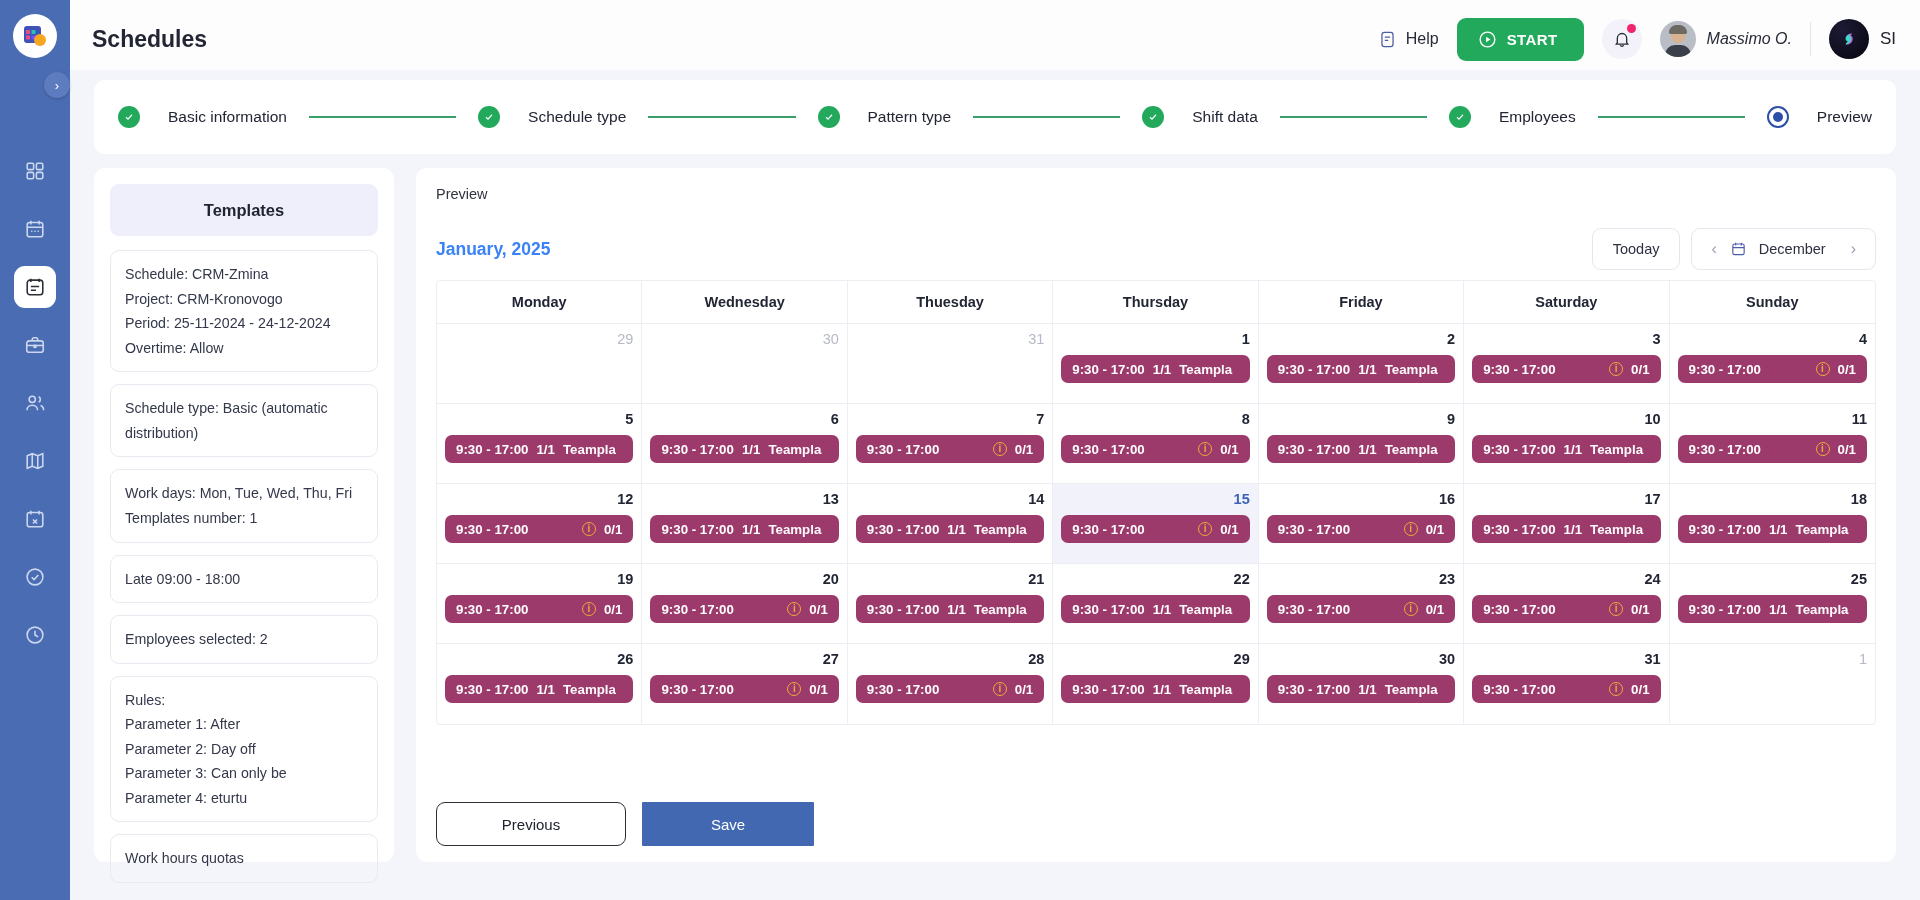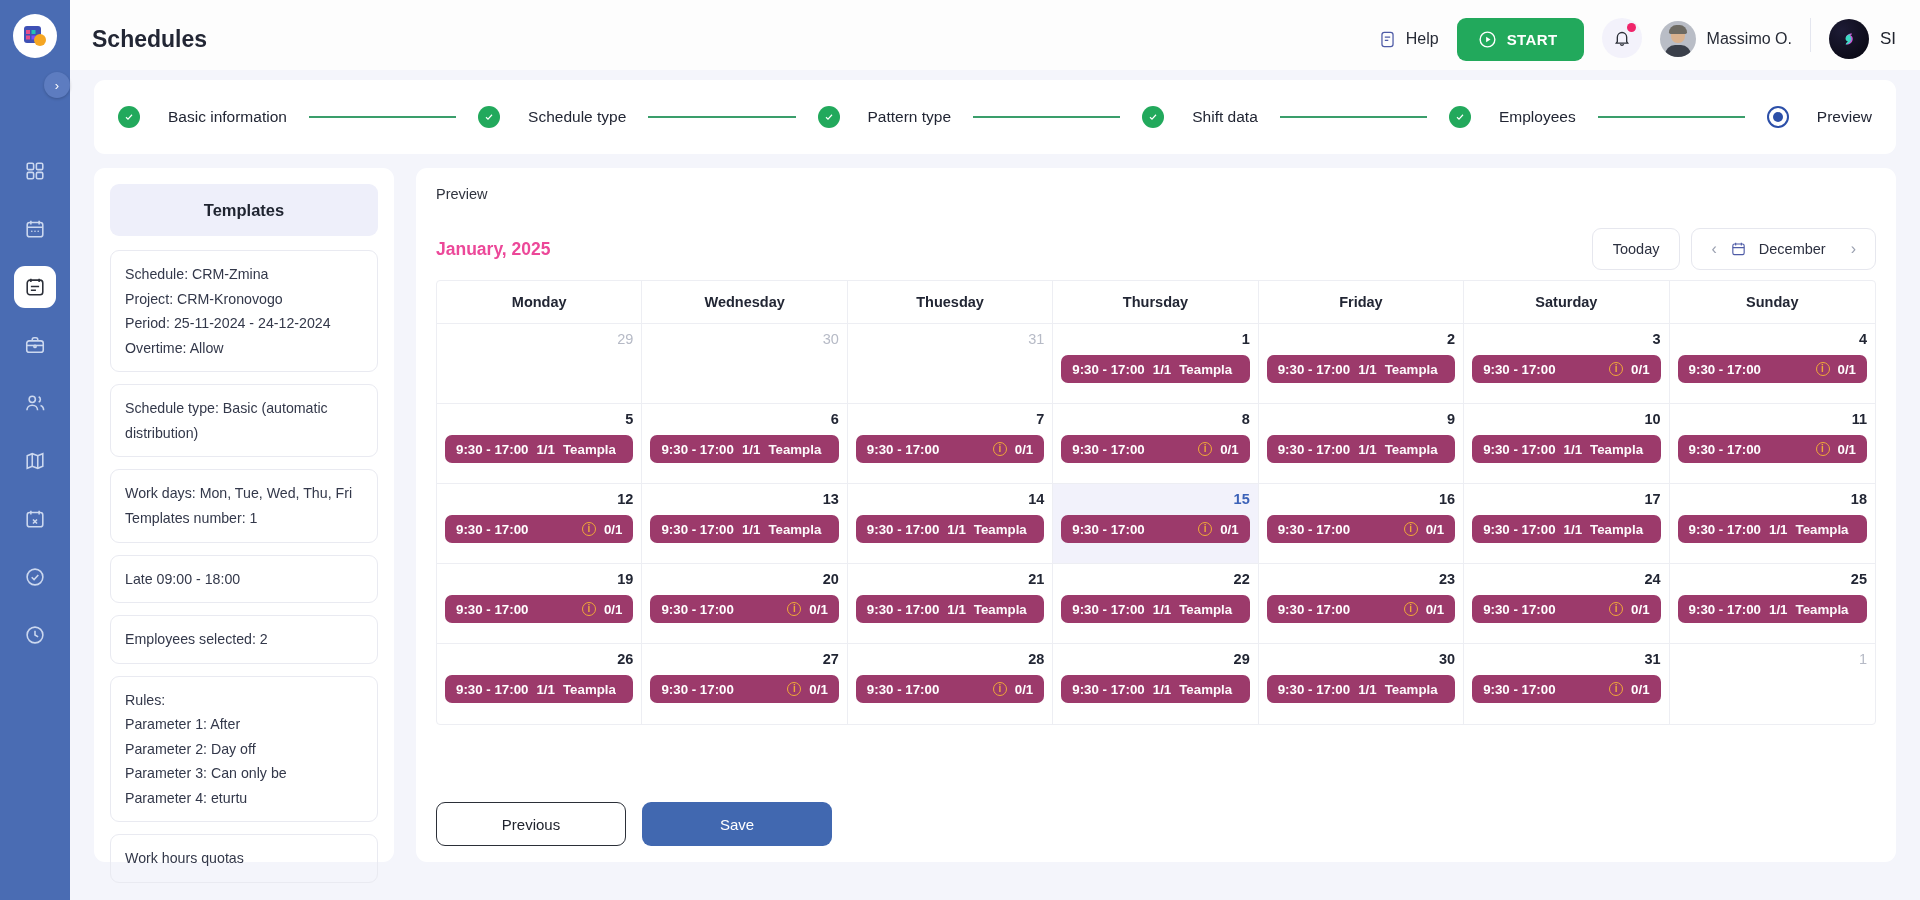--- a/index.html
+++ b/index.html
@@ -36,21 +36,21 @@
   .nav-item.active svg { stroke: #2b2f38; }
 
   
   .main { flex: 1; height: 900px; display: flex; flex-direction: column; background: #f4f5fb; }
 
   .topbar {
     height: 70px; background: #fdfdfd; display: flex; align-items: center;
     padding: 8px 24px 0 22px; flex: 0 0 70px;
   }
   .page-title { font-size: 23px; font-weight: bold; color: #222634; }
-  .topbar-right { margin-left: auto; display: flex; gap: 18px; }
+  .topbar-right { margin-left: auto; display: flex; align-items: center; gap: 18px; }
   .help { display: flex; align-items: center; gap: 9px; cursor: pointer; }
   .help svg { width: 19px; height: 21px; stroke: #4e5ba6; fill: none; stroke-width: 1.6; }
   .help span { font-size: 16px; color: #272b36; }
   .start-btn {
     display: flex; align-items: center; gap: 9px;
     background: #22a95c; color: #fff; border-radius: 9px;
     padding: 11px 26px 11px 20px; font-size: 15px; font-weight: bold;
     letter-spacing: .4px; cursor: pointer; border: none;
   }
   .start-btn svg { width: 21px; height: 21px; stroke: #fff; fill: none; stroke-width: 1.6; }
@@ -65,21 +65,21 @@
     border-radius: 50%; background: #f0246a;
   }
   .user { display: flex; align-items: center; gap: 11px; cursor: pointer; }
   .avatar {
     width: 36px; height: 36px; border-radius: 50%; overflow: hidden;
     background: #b9bdc6; position: relative;
   }
   .avatar .head { position:absolute; left:11px; top:7px; width:14px; height:15px; border-radius:50% 50% 46% 46%; background:#d9b28f; }
   .avatar .hair { position:absolute; left:9px; top:4px; width:18px; height:9px; border-radius:9px 9px 2px 2px; background:#6d6a62; }
   .avatar .body { position:absolute; left:5px; bottom:0; width:26px; height:12px; border-radius:10px 10px 0 0; background:#3a3f4a; }
-  .user-name { font-size: 16px; color: #272b36; }
+  .user-name { font-size: 16px; color: #272b36; font-style: italic; }
   .divider-v { width: 1px; height: 34px; background: #e4e6ef; }
   .brand { display: flex; align-items: center; gap: 11px; }
   .brand-circle {
     width: 40px; height: 40px; border-radius: 50%;
     background: radial-gradient(circle at 32% 28%, #1d1b35 0%, #0c0b18 75%);
     display: flex; align-items: center; justify-content: center;
   }
   .brand-name { font-size: 17px; color: #20242e; font-weight: 500; }
 
   
@@ -116,21 +116,21 @@
     padding: 11px 14px; margin-bottom: 12px;
   }
   .ov-line { font-size: 14.2px; color: #33384a; line-height: 1.73; }
 
   .preview-card {
     flex: 1; background: #fff; border-radius: 11px; padding: 18px 20px 16px 20px;
     display: flex; flex-direction: column; min-width: 0; height: 694px;
   }
   .preview-label { font-size: 14.5px; color: #30343f; }
   .cal-toolbar { display: flex; align-items: center; margin-top: 26px; }
-  .cal-month { font-size: 17.5px; font-weight: bold; color: #ec4899; }
+  .cal-month { font-size: 17.5px; font-weight: bold; color: #3b82f6; }
   .cal-controls { margin-left: auto; display: flex; align-items: center; gap: 11px; }
   .today-btn {
     border: 1px solid #e6e7ee; border-radius: 9px; background: #fff;
     height: 42px; padding: 0 20px; font-size: 14.5px; color: #2c3040;
     cursor: pointer; font-family: inherit;
   }
   .month-nav {
     border: 1px solid #e6e7ee; border-radius: 9px; height: 42px;
     display: flex; align-items: center; gap: 8px; padding: 0 14px; background: #fff;
   }
@@ -173,21 +173,21 @@
     flex: 0 0 14px; font-weight: bold;
   }
   .chip .tpl { opacity: .97; }
 
   .footer-btns { margin-top: auto; display: flex; gap: 16px; padding-top: 16px; }
   .btn-prev {
     width: 190px; height: 44px; border: 1px solid #2b2f38; border-radius: 9px;
     background: #fff; font-size: 15px; color: #20242e; cursor: pointer; font-family: inherit;
   }
   .btn-save {
-    width: 190px; height: 44px; border: none; border-radius: 9px;
+    width: 172px; height: 44px; border: none; border-radius: 1px;
     background: #4168b0; color: #fff; font-size: 15px; cursor: pointer; font-family: inherit;
   }
 </style>
 </head>
 <body>
 
 <div id="app">
 
   <div class="sidebar">
     <div class="logo-wrap">

